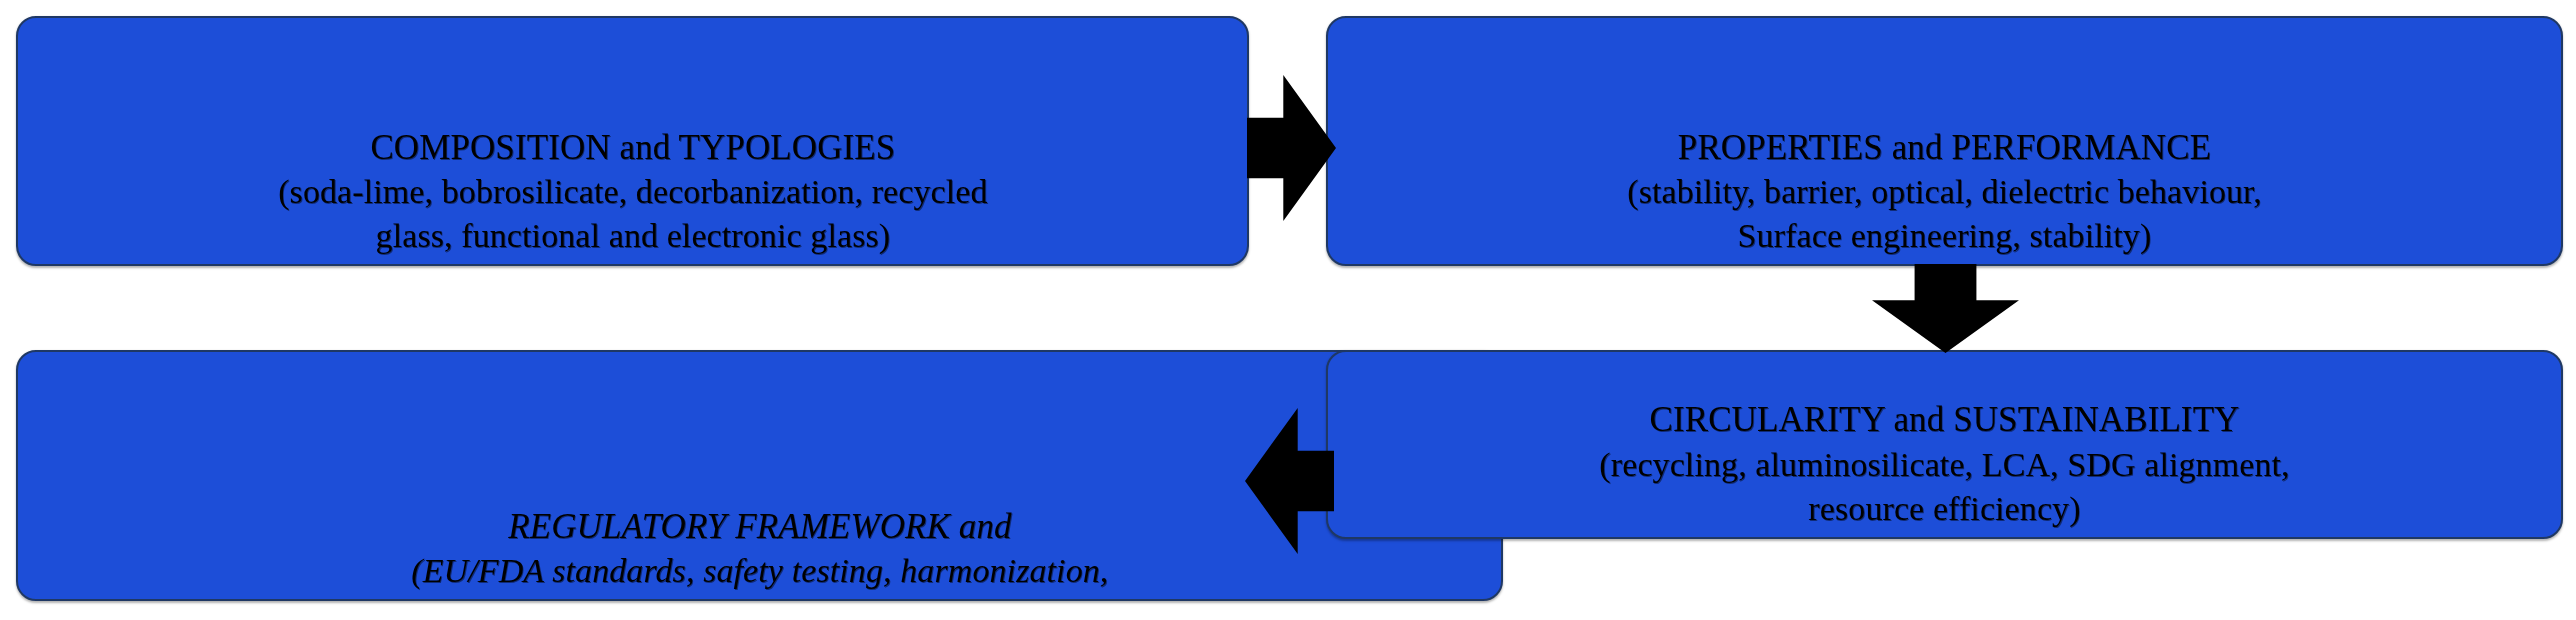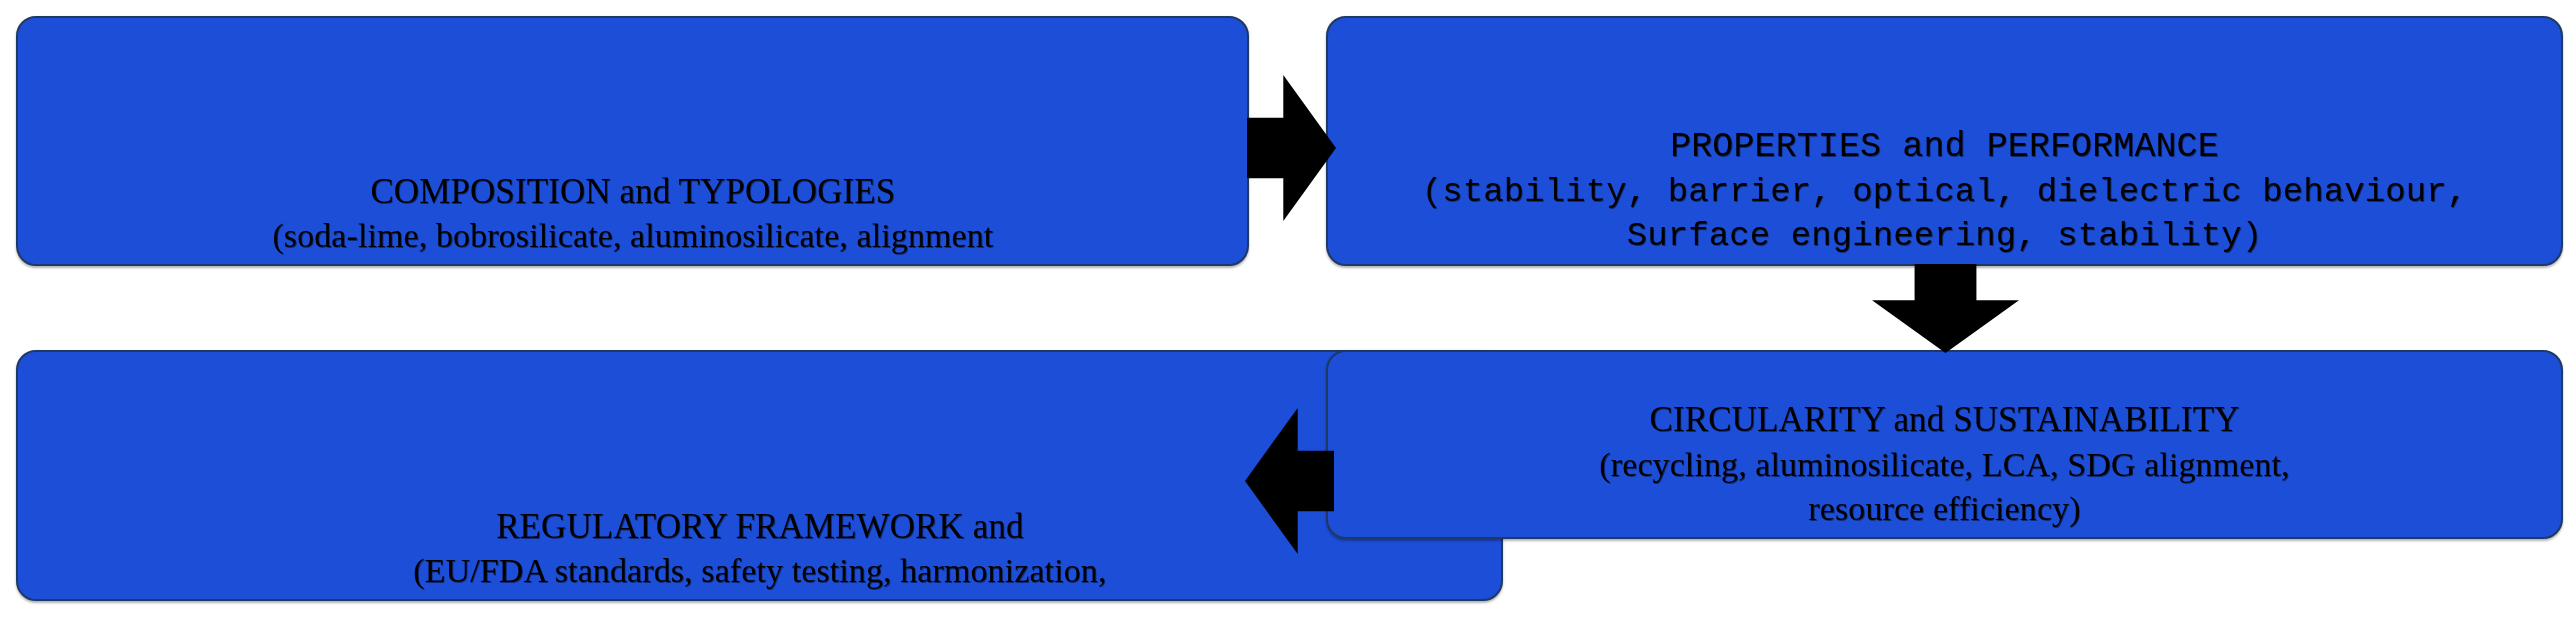--- a/index.html
+++ b/index.html
@@ -51,22 +51,22 @@
     letter-spacing: 0.1px;
   }
 
   .node-line.detail {
     font-size: 34px;
     letter-spacing: 0.1px;
   }
 
   
   #node-composition      { left: 16.4px;   top: 16.4px;   width: 1233px; height: 250px; }
-  #node-properties       { left: 1326px; top: 16.4px;   width: 1237px; height: 250px; font-family: Liberation Mono, monospace; }
-  #node-regulatory       { left: 16.4px;   top: 350px;  width: 1487px; height: 251px; }
+  #node-properties       { left: 1326px; top: 16.4px;   width: 1237px; height: 250px; }
+  #node-regulatory       { left: 16.4px;   top: 350px;  width: 1487px; height: 251px; font-style: italic; }
   #node-circularity      { left: 1326px; top: 350px;  width: 1237px; height: 189px; }
 
   
   .arrow {
     position: absolute;
     display: block;
   }
   #arrow-right { left: 1247px; top: 75px;  width: 89px; height: 146px; }
   #arrow-down  { left: 1872px; top: 264px;  width: 147px; height: 89px; }
   #arrow-left  { left: 1245px; top: 408px;  width: 89px; height: 146px; }
@@ -74,21 +74,22 @@
   .arrow svg { display: block; width: 100%; height: 100%; }
   .arrow .arrow-shape { fill: #000000; }
 </style>
 </head>
 <body>
 
 <div id="diagram">
 
   <div class="node" id="node-composition">
     <span class="node-line heading">COMPOSITION and TYPOLOGIES</span>
-    <span class="node-line detail">(soda-lime, bobrosilicate, aluminosilicate, alignment</span>
+    <span class="node-line detail">(soda-lime, bobrosilicate, decorbanization, recycled</span>
+    <span class="node-line detail">glass, functional and electronic glass)</span>
   </div>
 
   <div class="node" id="node-properties">
     <span class="node-line heading">PROPERTIES and PERFORMANCE</span>
     <span class="node-line detail">(stability, barrier, optical, dielectric behaviour,</span>
     <span class="node-line detail">Surface engineering, stability)</span>
   </div>
 
   <div class="node" id="node-regulatory">
     <span class="node-line heading">REGULATORY FRAMEWORK and</span>

